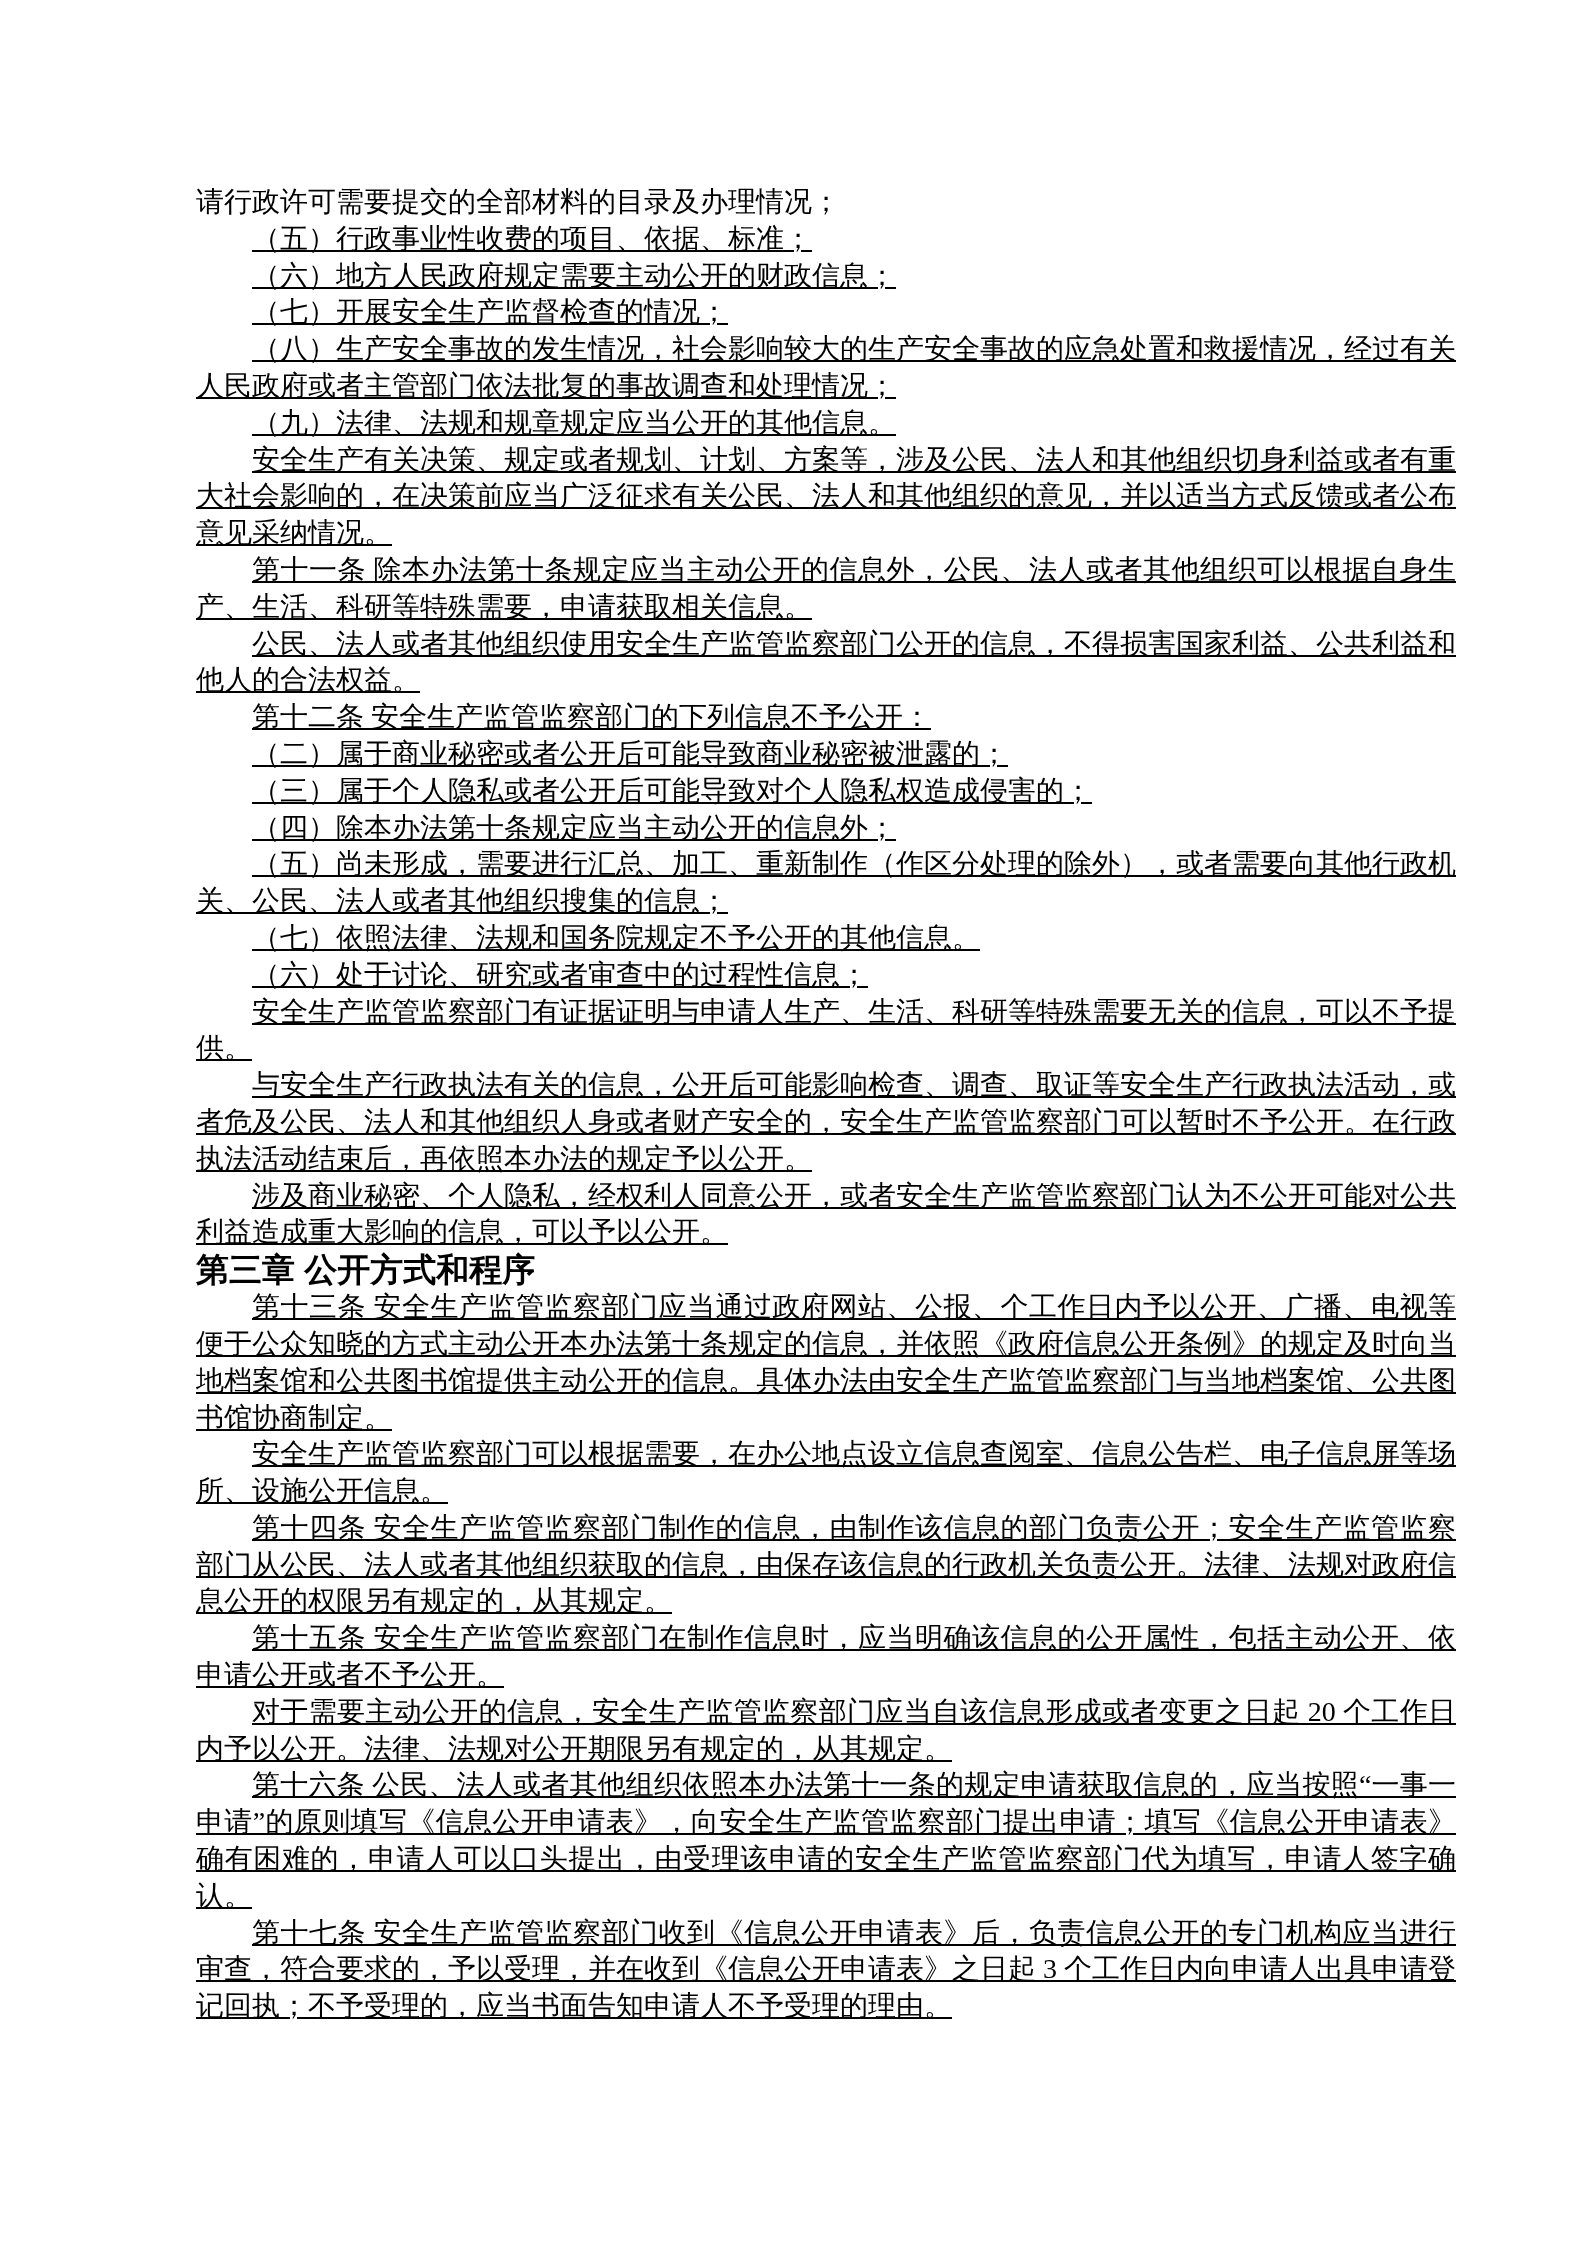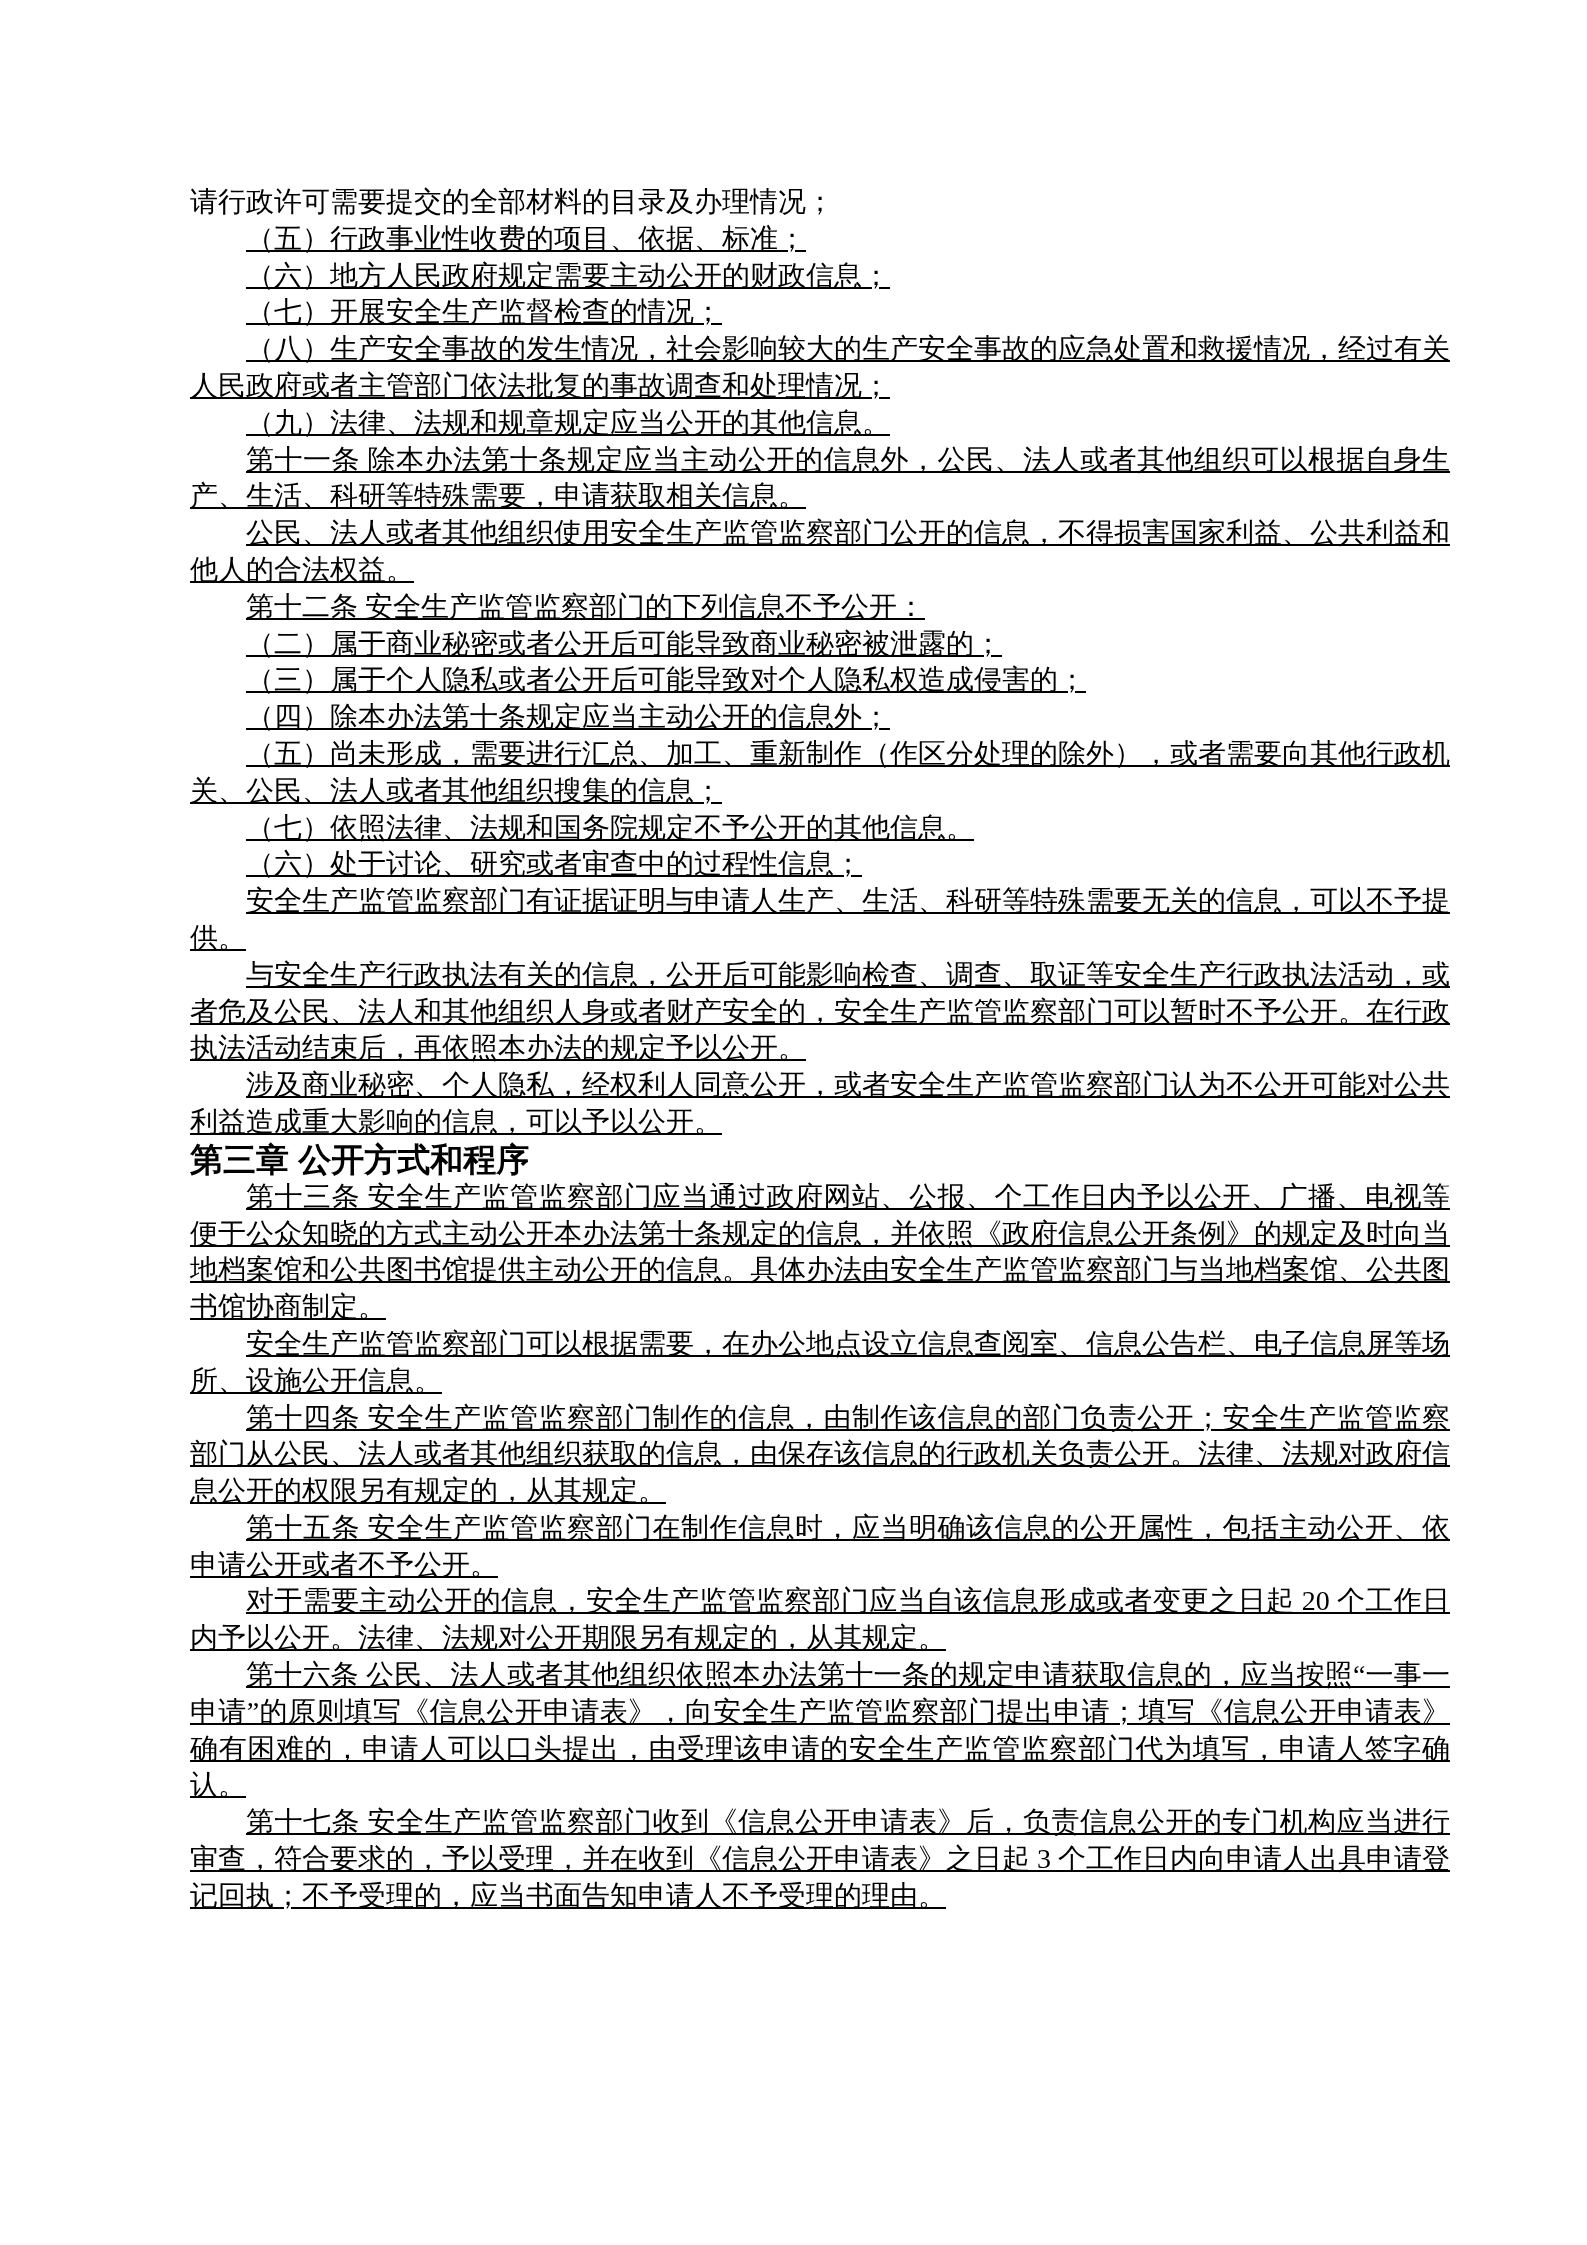--- a/index.html
+++ b/index.html
@@ -7,21 +7,21 @@
     width: 1587px;
     height: 2245px;
     background: #ffffff;
     position: relative;
     overflow: hidden;
     font-family: "Liberation Serif", "DejaVu Serif", serif;
     color: #000000;
   }
   .doc-content {
     position: absolute;
-    left: 190px;
+    left: 196px;
     top: 184px;
     width: 1260px;
     font-size: 28px;
     line-height: 36.8px;
     text-align: justify;
     text-justify: inter-character;
     word-break: normal;
     overflow-wrap: break-word;
   }
   .doc-content p {
@@ -45,20 +45,21 @@
 </head>
 <body>
 
 <div class="doc-content">
   <p>请行政许可需要提交的全部材料的目录及办理情况；</p>
   <p class="indent">（五）行政事业性收费的项目、依据、标准；</p>
   <p class="indent">（六）地方人民政府规定需要主动公开的财政信息；</p>
   <p class="indent">（七）开展安全生产监督检查的情况；</p>
   <p class="indent">（八）生产安全事故的发生情况，社会影响较大的生产安全事故的应急处置和救援情况，经过有关人民政府或者主管部门依法批复的事故调查和处理情况；</p>
   <p class="indent">（九）法律、法规和规章规定应当公开的其他信息。</p>
+  <p class="indent">安全生产有关决策、规定或者规划、计划、方案等，涉及公民、法人和其他组织切身利益或者有重大社会影响的，在决策前应当广泛征求有关公民、法人和其他组织的意见，并以适当方式反馈或者公布意见采纳情况。</p>
   <p class="indent">第十一条 除本办法第十条规定应当主动公开的信息外，公民、法人或者其他组织可以根据自身生产、生活、科研等特殊需要，申请获取相关信息。</p>
   <p class="indent">公民、法人或者其他组织使用安全生产监管监察部门公开的信息，不得损害国家利益、公共利益和他人的合法权益。</p>
   <p class="indent">第十二条 安全生产监管监察部门的下列信息不予公开：</p>
   <p class="indent">（二）属于商业秘密或者公开后可能导致商业秘密被泄露的；</p>
   <p class="indent">（三）属于个人隐私或者公开后可能导致对个人隐私权造成侵害的；</p>
   <p class="indent">（四）除本办法第十条规定应当主动公开的信息外；</p>
   <p class="indent">（五）尚未形成，需要进行汇总、加工、重新制作（作区分处理的除外），或者需要向其他行政机关、公民、法人或者其他组织搜集的信息；</p>
   <p class="indent">（七）依照法律、法规和国务院规定不予公开的其他信息。</p>
   <p class="indent">（六）处于讨论、研究或者审查中的过程性信息；</p>
   <p class="indent">安全生产监管监察部门有证据证明与申请人生产、生活、科研等特殊需要无关的信息，可以不予提供。</p>

